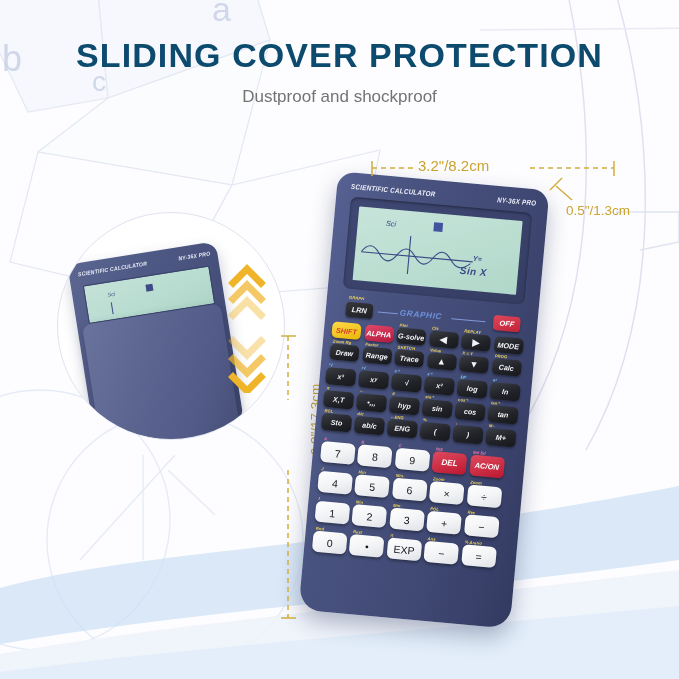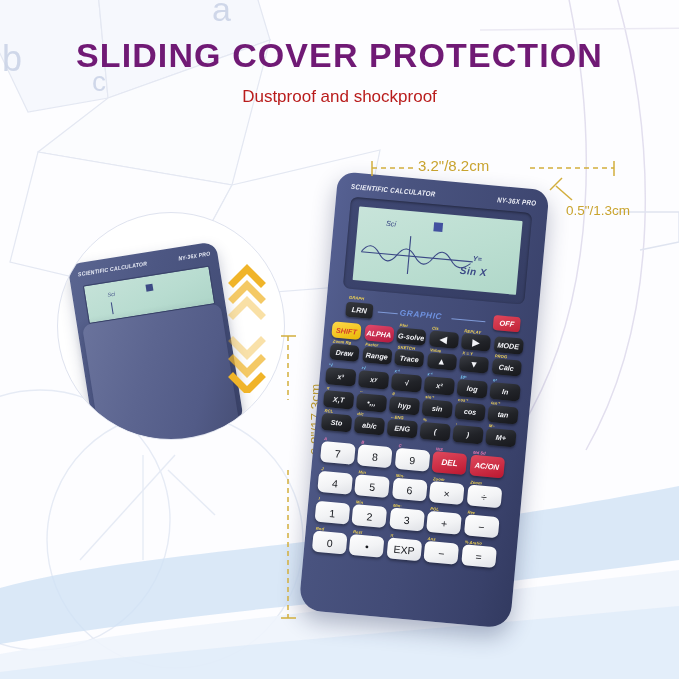--- a/index.html
+++ b/index.html
@@ -16,26 +16,26 @@
   .bg-letter{
     position:absolute;color:#c9d2e6;font-weight:400;
     font-family:"Liberation Sans",sans-serif;opacity:.85;
   }
 
   
   .header{position:absolute;left:0;top:0;width:679px;text-align:center;z-index:6;}
   .title{
     margin:0;padding-top:38px;
     font-size:34px;letter-spacing:1.1px;font-weight:700;
-    color:#701a75;line-height:1.05;
+    color:#0c4a6e;line-height:1.05;
     font-family:"Liberation Sans",sans-serif;
   }
   .subtitle{
     margin:0;padding-top:13px;
-    font-size:17px;color:#b91c1c;font-weight:400;
+    font-size:17px;color:#737373;font-weight:400;
     font-family:"Liberation Sans",sans-serif;
   }
 
   
   .inset{
     position:absolute;left:57px;top:212px;width:226px;height:226px;
     border-radius:50%;border:1.4px solid #dfe3ef;
     background:#ffffff;overflow:hidden;z-index:5;
   }
   .inset-calc{

